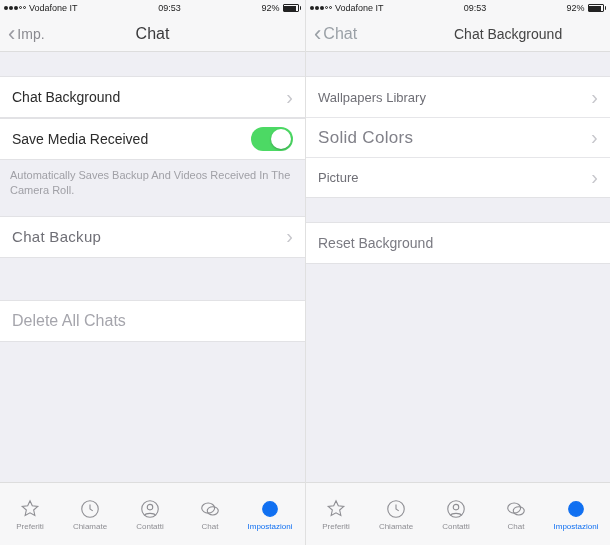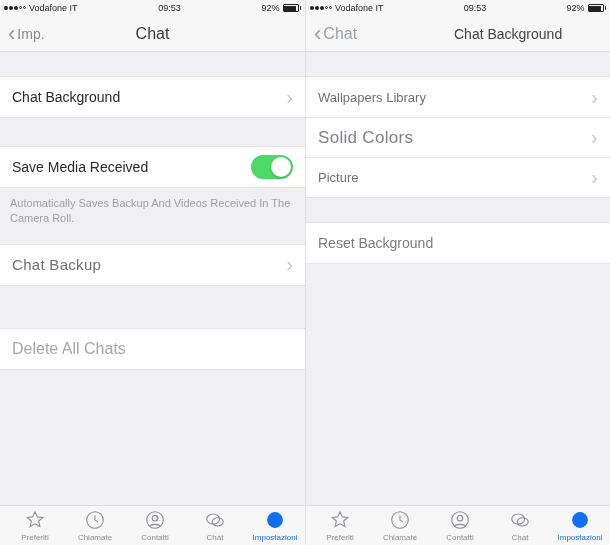--- a/index.html
+++ b/index.html
@@ -69,21 +69,21 @@
     .nav-title-right {
       position: absolute;
       left: 50%;
       font-size: 14px;
       color: #444;
       font-weight: 400;
       margin-left: -4px;
     }
     
     .content { flex: 1; overflow: hidden; background: #efeff4; }
-    .group { margin-top: 28px; background: #fff; border-top: 1px solid #e2e2e5; border-bottom: 1px solid #e2e2e5; }
+    .group { background: #fff; border-top: 1px solid #e2e2e5; border-bottom: 1px solid #e2e2e5; }
     .group.tight { margin-top: 14px; }
     .group.first { margin-top: 24px; }
     .row {
       height: 40px;
       display: flex;
       align-items: center;
       justify-content: space-between;
       padding: 0 12px;
       font-size: 14px;
       color: #2b2b2b;
@@ -107,26 +107,26 @@
       width: 42px; height: 24px; border-radius: 12px;
       background: #4cd964; position: relative;
     }
     .toggle .knob {
       position: absolute; right: 2px; top: 2px; width: 20px; height: 20px;
       background: #fff; border-radius: 50%;
       box-shadow: 0 1px 2px rgba(0,0,0,0.25);
     }
     
     .tab-bar {
-      height: 40px;
+      height: 63px;
       background: #f7f7f8;
       border-top: 1px solid #ddd;
       display: flex;
       align-items: center;
-      justify-content: flex-end;
+      justify-content: flex-start;
     }
     .tab {
       display: flex; flex-direction: column; align-items: center; gap: 2px;
       font-size: 8px; color: #8e8e93; width: 60px;
     }
     .tab.active { color: #1170f1; }
     .tab svg { width: 24px; height: 22px; }
     .tab svg * { stroke: #8e8e93; fill: none; stroke-width: 1.2; }
     .tab.active svg * { stroke: #1170f1; }
     .tab.active svg .fillable { fill: #1170f1; }

